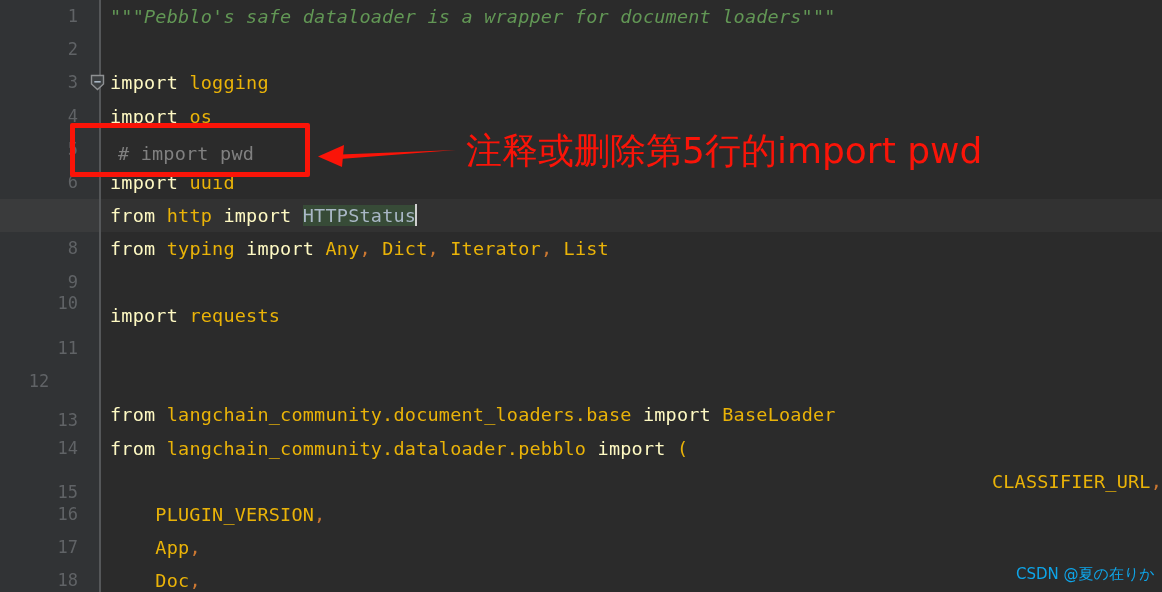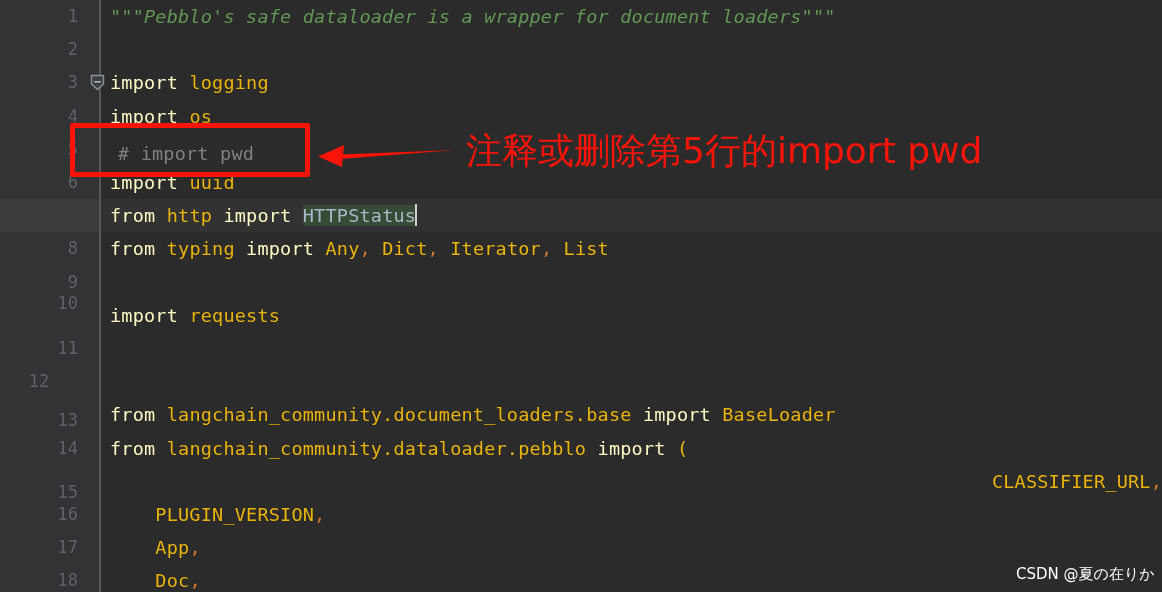--- a/index.html
+++ b/index.html
@@ -208,15 +208,15 @@
 
   <div class="anno-arrow" id="anno-arrow" style="left: 318px; top: 135px;">
     <svg id="anno-arrow-svg" width="138" height="34" viewBox="0 0 138 34">
       <polygon id="arrow-shaft" points="138,15.0 22,19.5 22,24.0" fill="#fa1408"></polygon>
       <polygon id="arrow-head" points="0,21.5 26,10 24,32" fill="#fa1408"></polygon>
     </svg>
   </div>
 
   <div class="anno-text" id="anno-text" style="left: 466px; top: 134px; color: rgb(250, 20, 8);">注释或删除第5行的import pwd</div>
 
-  <div class="watermark" id="watermark" style="left: 1016px; top: 565px; color: #ffffff;">CSDN @夏の在りか</div>
+  <div class="watermark" id="watermark" style="left: 1016px; top: 565px; color: #0ea5e9;">CSDN @夏の在りか</div>
 
 </div>
 
 </body></html>

